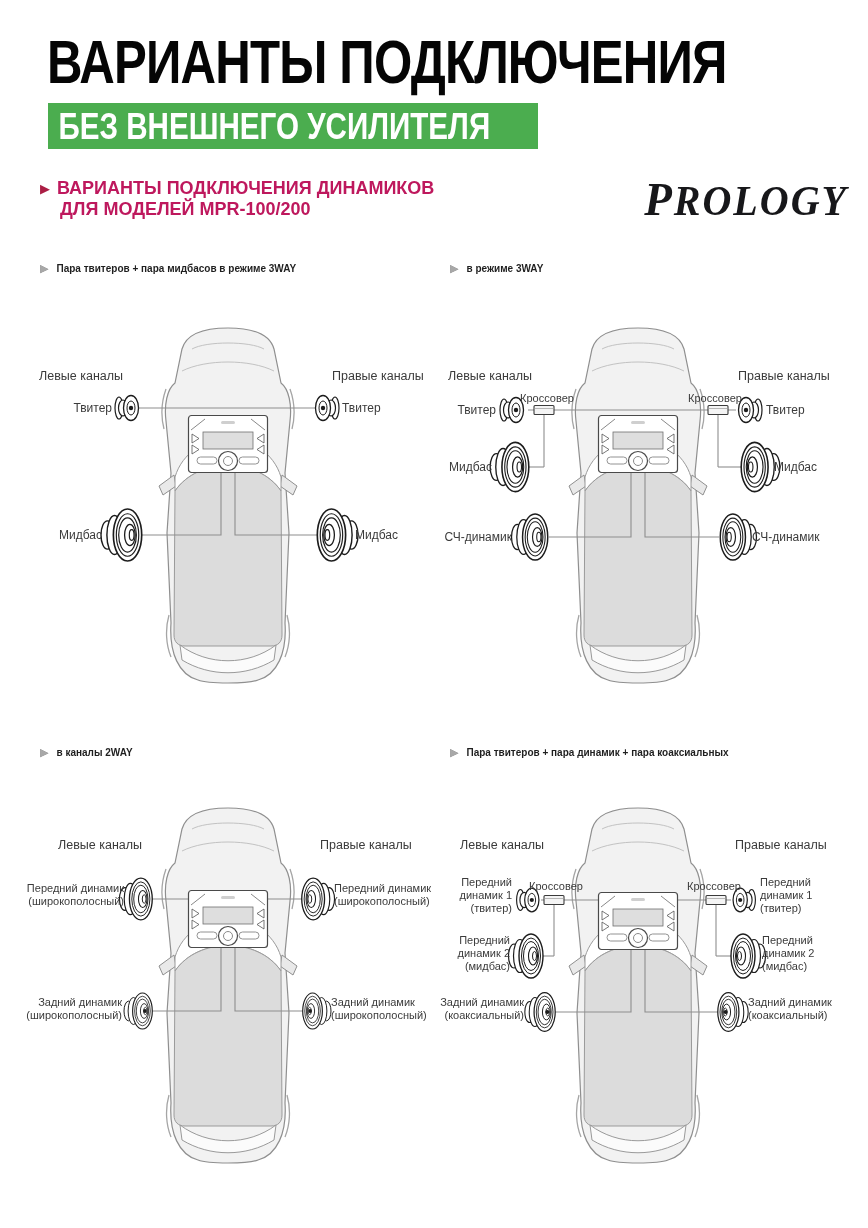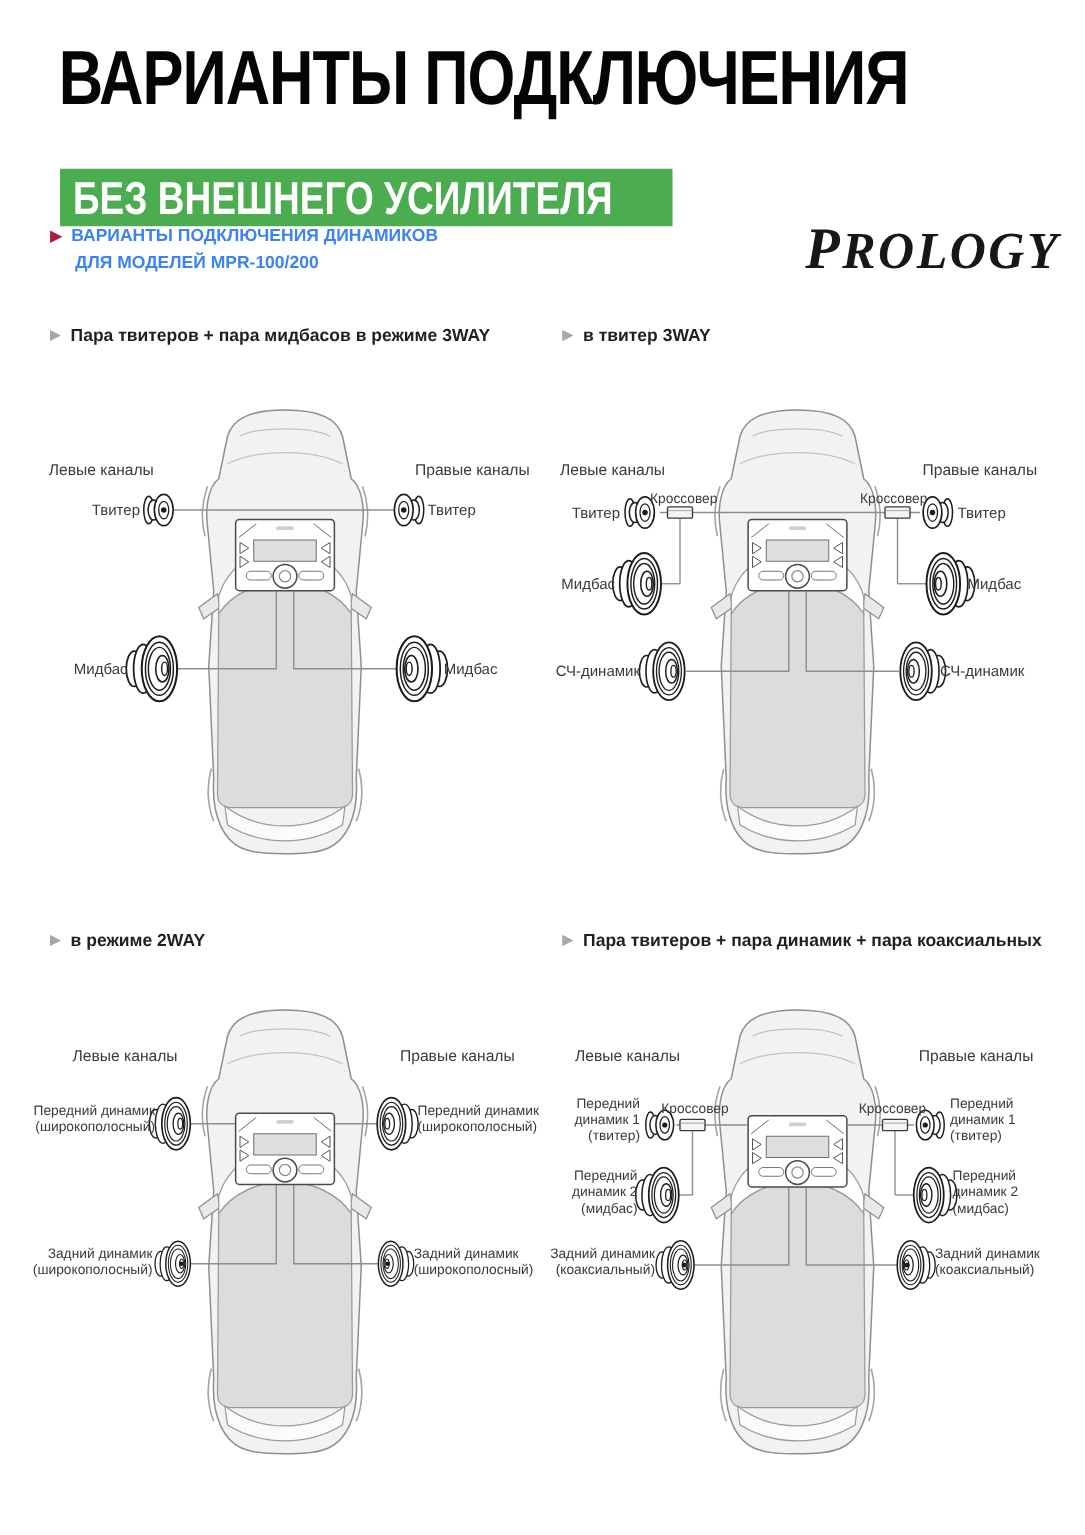--- a/index.html
+++ b/index.html
@@ -1,35 +1,35 @@
 <!DOCTYPE html>
 <html><head>
 <meta charset="utf-8">
 <style>
   html,body{margin:0;padding:0;background:#fff;}
   .page{position:relative;width:868px;height:1228px;background:#ffffff;overflow:hidden;
         font-family:"Liberation Sans",sans-serif;}
   
   .big-title{position:absolute;left:47px;top:32px;font-weight:bold;font-size:60px;line-height:1;
              color:#050505;letter-spacing:-1px;transform:scale(0.82,1.02);transform-origin:0 0;white-space:nowrap;}
-  .banner{position:absolute;left:48px;top:103px;width:490px;height:46px;display:flex;align-items:center;background:#4bad4f;margin-top:32px;}
+  .banner{position:absolute;left:48px;top:103px;width:490px;height:46px;display:flex;align-items:center;background:#4bad4f;}
   .banner-text{font-weight:bold;font-size:37px;line-height:1;color:#fff;padding-left:13px;white-space:nowrap;
                transform:scale(0.8,1.0);transform-origin:0 50%;}
   .section-head{position:absolute;left:40px;top:178px;display:flex;gap:7px;}
   .section-bullet{color:#ab1e45;font-size:13px;line-height:22px;}
-  .section-lines{font-weight:bold;font-size:14px;line-height:21px;color:#3b82f6;}
+  .section-lines{font-weight:bold;font-size:18px;line-height:21px;color:#be185d;}
   .section-lines .l2{padding-left:3px;}
   .logo{position:absolute;left:612px;top:172px;width:236px;text-align:right;
         font-family:"Liberation Serif",serif;font-style:italic;font-weight:bold;font-size:40px;
         letter-spacing:2px;color:#17171a;transform:scaleY(1.04);transform-origin:100% 0;}
   .logo::first-letter{font-size:113%;}
   
   .qh{position:absolute;display:flex;gap:8px;align-items:flex-start;}
   .qh .tri{color:#a8a8a8;font-size:11px;line-height:19px;text-shadow:0 0 0.4px #777;}
-  .qh .qtxt{font-weight:bold;font-size:14px;line-height:19px;color:#1f1f1f;}
+  .qh .qtxt{font-weight:bold;font-size:10px;line-height:19px;color:#1f1f1f;}
   #h1{left:40px;top:259px;} #h2{left:450px;top:259px;}
   #h3{left:40px;top:743px;} #h4{left:450px;top:743px;}
   
   svg.diagram{position:absolute;width:410px;height:400px;overflow:visible;}
   #d1{left:38px;top:318px;} #d2{left:448px;top:318px;}
   #d3{left:38px;top:798px;} #d4{left:448px;top:798px;}
   .wire line,.wire polyline{stroke:#8e8e8e;stroke-width:1.1;fill:none;}
   text.lbl{font-family:"Liberation Sans",sans-serif;font-size:12px;fill:#3b3b3b;}
   text.ch{font-family:"Liberation Sans",sans-serif;font-size:12.5px;fill:#3b3b3b;}
   text.md{font-family:"Liberation Sans",sans-serif;font-size:11px;fill:#3b3b3b;}
@@ -106,27 +106,27 @@
 
   <div class="qh" id="h1">
     <span class="tri">▶</span>
     <div class="qtxt">
         <div>Пара твитеров + пара мидбасов в режиме 3WAY</div>
       </div>
   </div>
   <div class="qh" id="h2">
     <span class="tri">▶</span>
     <div class="qtxt">
-      <div>в твитер 3WAY</div>
+      <div>в режиме 3WAY</div>
     </div>
   </div>
   <div class="qh" id="h3">
     <span class="tri">▶</span>
     <div class="qtxt">
-      <div>в режиме 2WAY</div>
+      <div>в каналы 2WAY</div>
     </div>
   </div>
   <div class="qh" id="h4">
     <span class="tri">▶</span>
     <div class="qtxt">
       <div>Пара твитеров + пара динамик + пара коаксиальных</div>
     </div>
   </div>
 
   <svg class="diagram" id="d1" viewBox="0 0 410 400">

